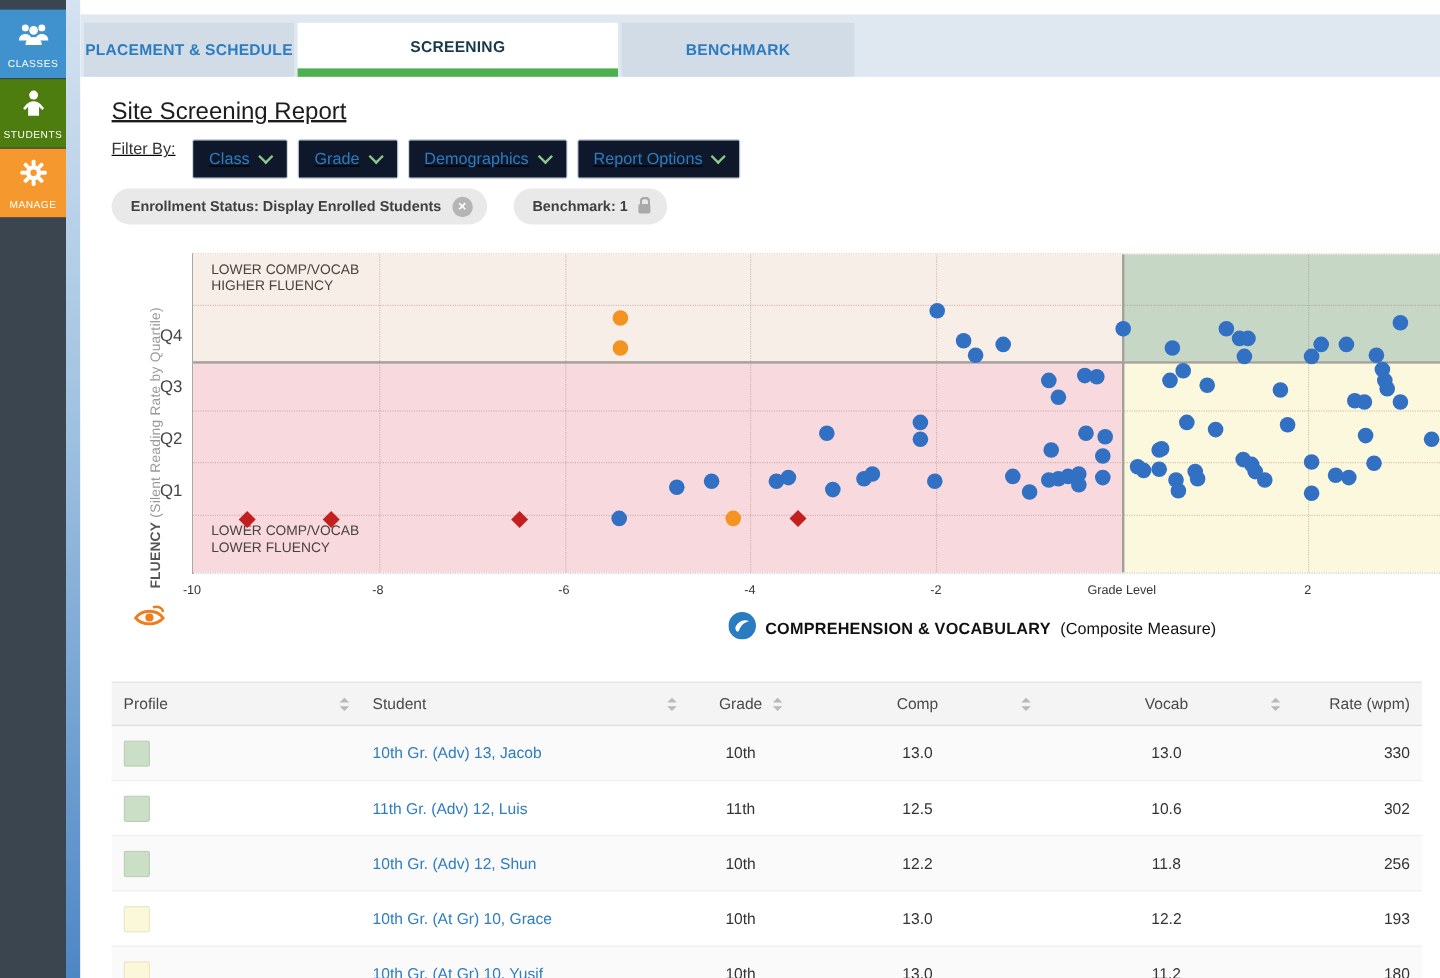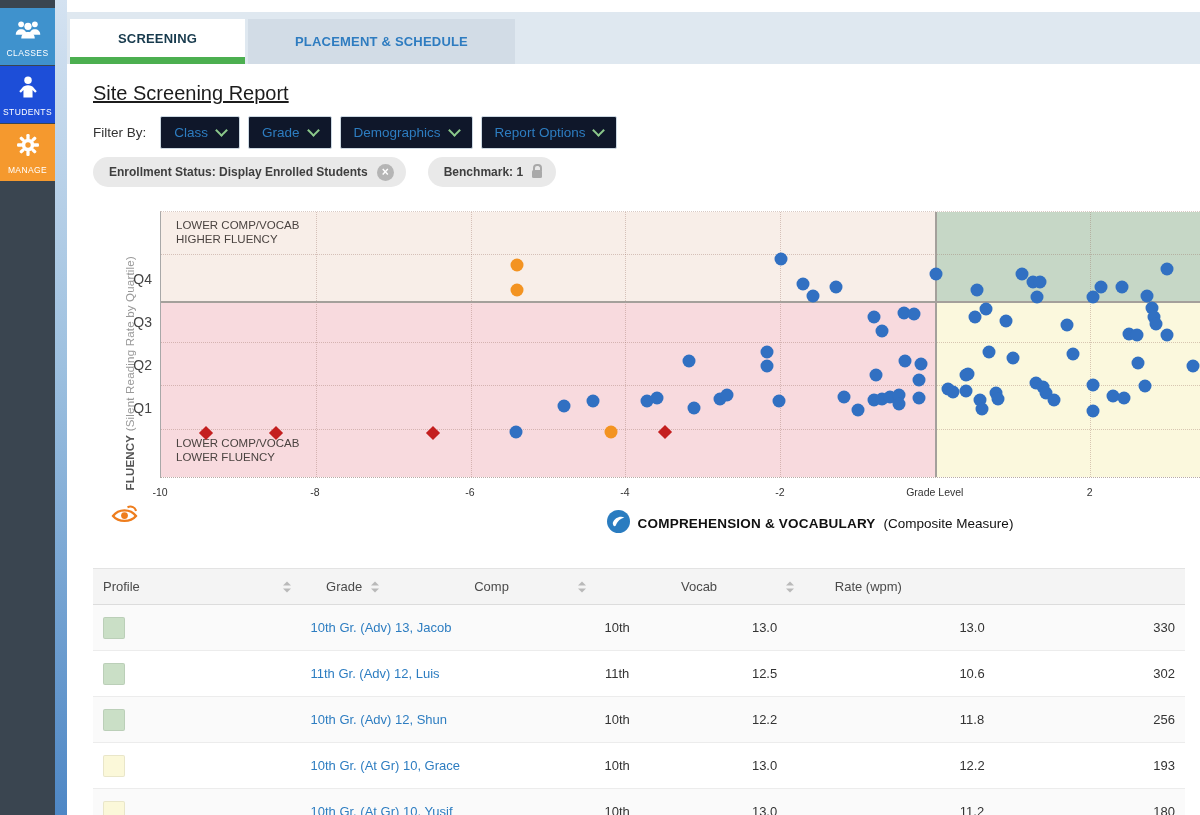--- a/index.html
+++ b/index.html
@@ -4,36 +4,36 @@
 <style>
   html,body{margin:0;padding:0;}
   body{
     width:1200px;height:815px;overflow:hidden;background:#fff;
     font-family:"Liberation Sans",sans-serif;display:flex;
   }
   
   .sidebar{width:55px;background:#3a4550;flex-shrink:0;padding-top:8px;box-sizing:border-box;}
   .tile{height:57px;margin-bottom:1px;display:flex;flex-direction:column;align-items:center;justify-content:center;gap:2px;cursor:pointer;}
   .tile-classes{background:#3f92cd;}
-  .tile-students{background:#1d4ed8;}
+  .tile-students{background:#4d7c0f;}
   .tile-manage{background:#f5992e;}
   .tile-label{font-size:8.5px;color:#fff;letter-spacing:.4px;}
   .bluebar{width:12px;flex-shrink:0;background:linear-gradient(180deg,#d4e2f1 0%,#9dc0df 45%,#4e87c5 100%);}
   
   .main{flex:1;min-width:0;background:#fff;}
   .tabstrip{margin-top:12px;height:52px;background:#dfe8f0;display:flex;align-items:flex-end;padding-left:3px;gap:3px;}
   .tab{height:45px;box-sizing:border-box;display:flex;align-items:center;justify-content:center;
        font-size:13px;font-weight:700;letter-spacing:.2px;color:#2e7cc0;background:#d2dce6;cursor:pointer;}
   .tab:nth-child(1){min-width:175px;}
   .tab:nth-child(2){min-width:267px;}
   .tab:nth-child(3){min-width:194px;}
   .tab.active{background:#fff;color:#173a4d;border-bottom:7px solid #4caf50;}
   .page-title{font-size:20px;color:#1c1c1c;font-weight:500;margin:18px 0 0 26px;text-decoration:underline;}
   
-  .filter-row{display:flex;align-items:center;margin:11px 0 0 26px;gap:8px;}
+  .filter-row{display:flex;margin:11px 0 0 26px;gap:8px;text-decoration:underline;}
   .filter-label{font-size:13.5px;color:#333;margin-right:6px;}
   .dropdown{display:flex;align-items:center;gap:9px;padding:8px 13px;background:#0f172a;border:1px solid #ccd8e2;
             border-radius:2px;color:#2d7dc1;font-size:13.5px;cursor:pointer;}
   .chev{width:7px;height:7px;border-right:2px solid #8bc88b;border-bottom:2px solid #8bc88b;
         transform:rotate(45deg);margin-top:-4px;}
   .chip-row{display:flex;gap:22px;margin:8px 0 0 26px;}
   .chip{display:flex;align-items:center;gap:9px;background:#e9e9e9;border-radius:16px;height:30px;
         padding:0 12px 0 16px;font-size:12px;font-weight:700;color:#3f3f3f;}
   .chip-close{width:17px;height:17px;border-radius:50%;background:#b5b5b5;color:#fff;font-size:12px;font-weight:700;
         display:flex;align-items:center;justify-content:center;line-height:1;cursor:pointer;}
@@ -133,22 +133,23 @@
       </svg>
     </span>
     <span class="tile-label">MANAGE</span>
   </div>
 </div>
 <div class="bluebar"></div>
 
 <div class="main">
 
   <div class="tabstrip">
+    <div class="tab">PLACEMENT &amp; SCHEDULE</div>
     <div class="tab active">SCREENING</div>
-    <div class="tab">PLACEMENT &amp; SCHEDULE</div>
+    <div class="tab">BENCHMARK</div>
   </div>
 
   <div class="page-title">Site Screening Report</div>
 
   <div class="filter-row">
     <span class="filter-label">Filter By:</span>
     <div class="dropdown">
       <span>Class</span>
       <span class="chev"></span>
     </div>
@@ -318,20 +319,24 @@
       </div>
     </div>
   </div>
 
   <div class="table">
     <div class="thead">
         <div class="cell c-profile">
           <span>Profile</span>
           <span class="sort"></span>
         </div>
+        <div class="cell c-student">
+          <span>Student</span>
+          <span class="sort"></span>
+        </div>
         <div class="cell c-grade">
           <span>Grade</span>
           <span class="sort"></span>
         </div>
         <div class="cell c-comp">
           <span>Comp</span>
           <span class="sort"></span>
         </div>
         <div class="cell c-vocab">
           <span>Vocab</span>

